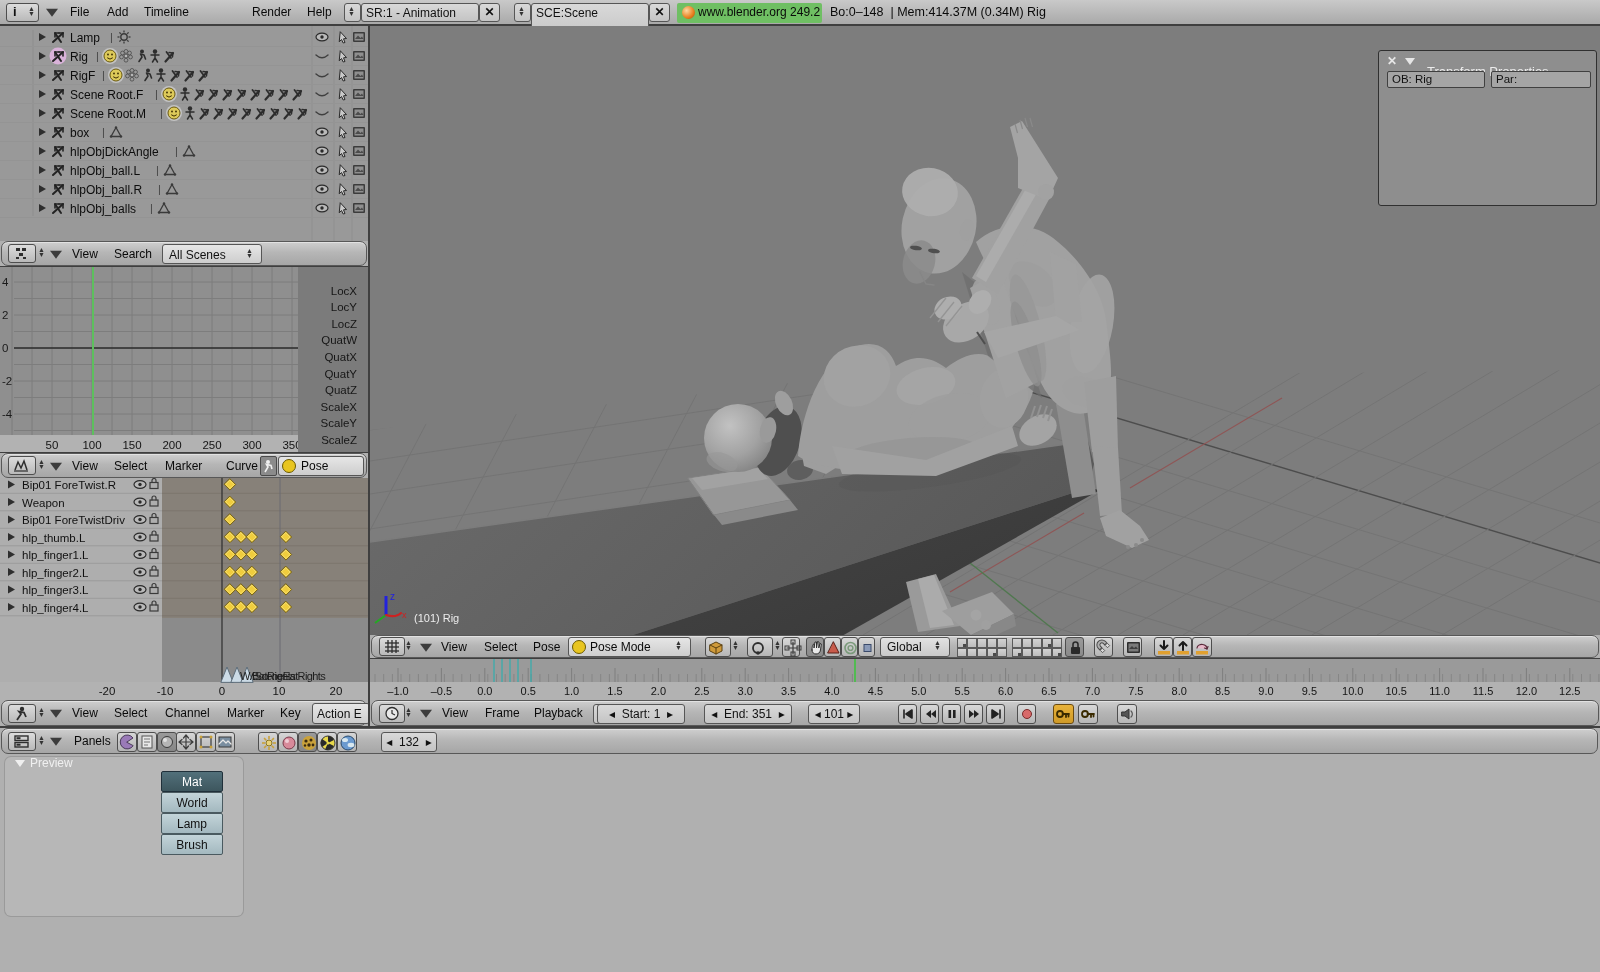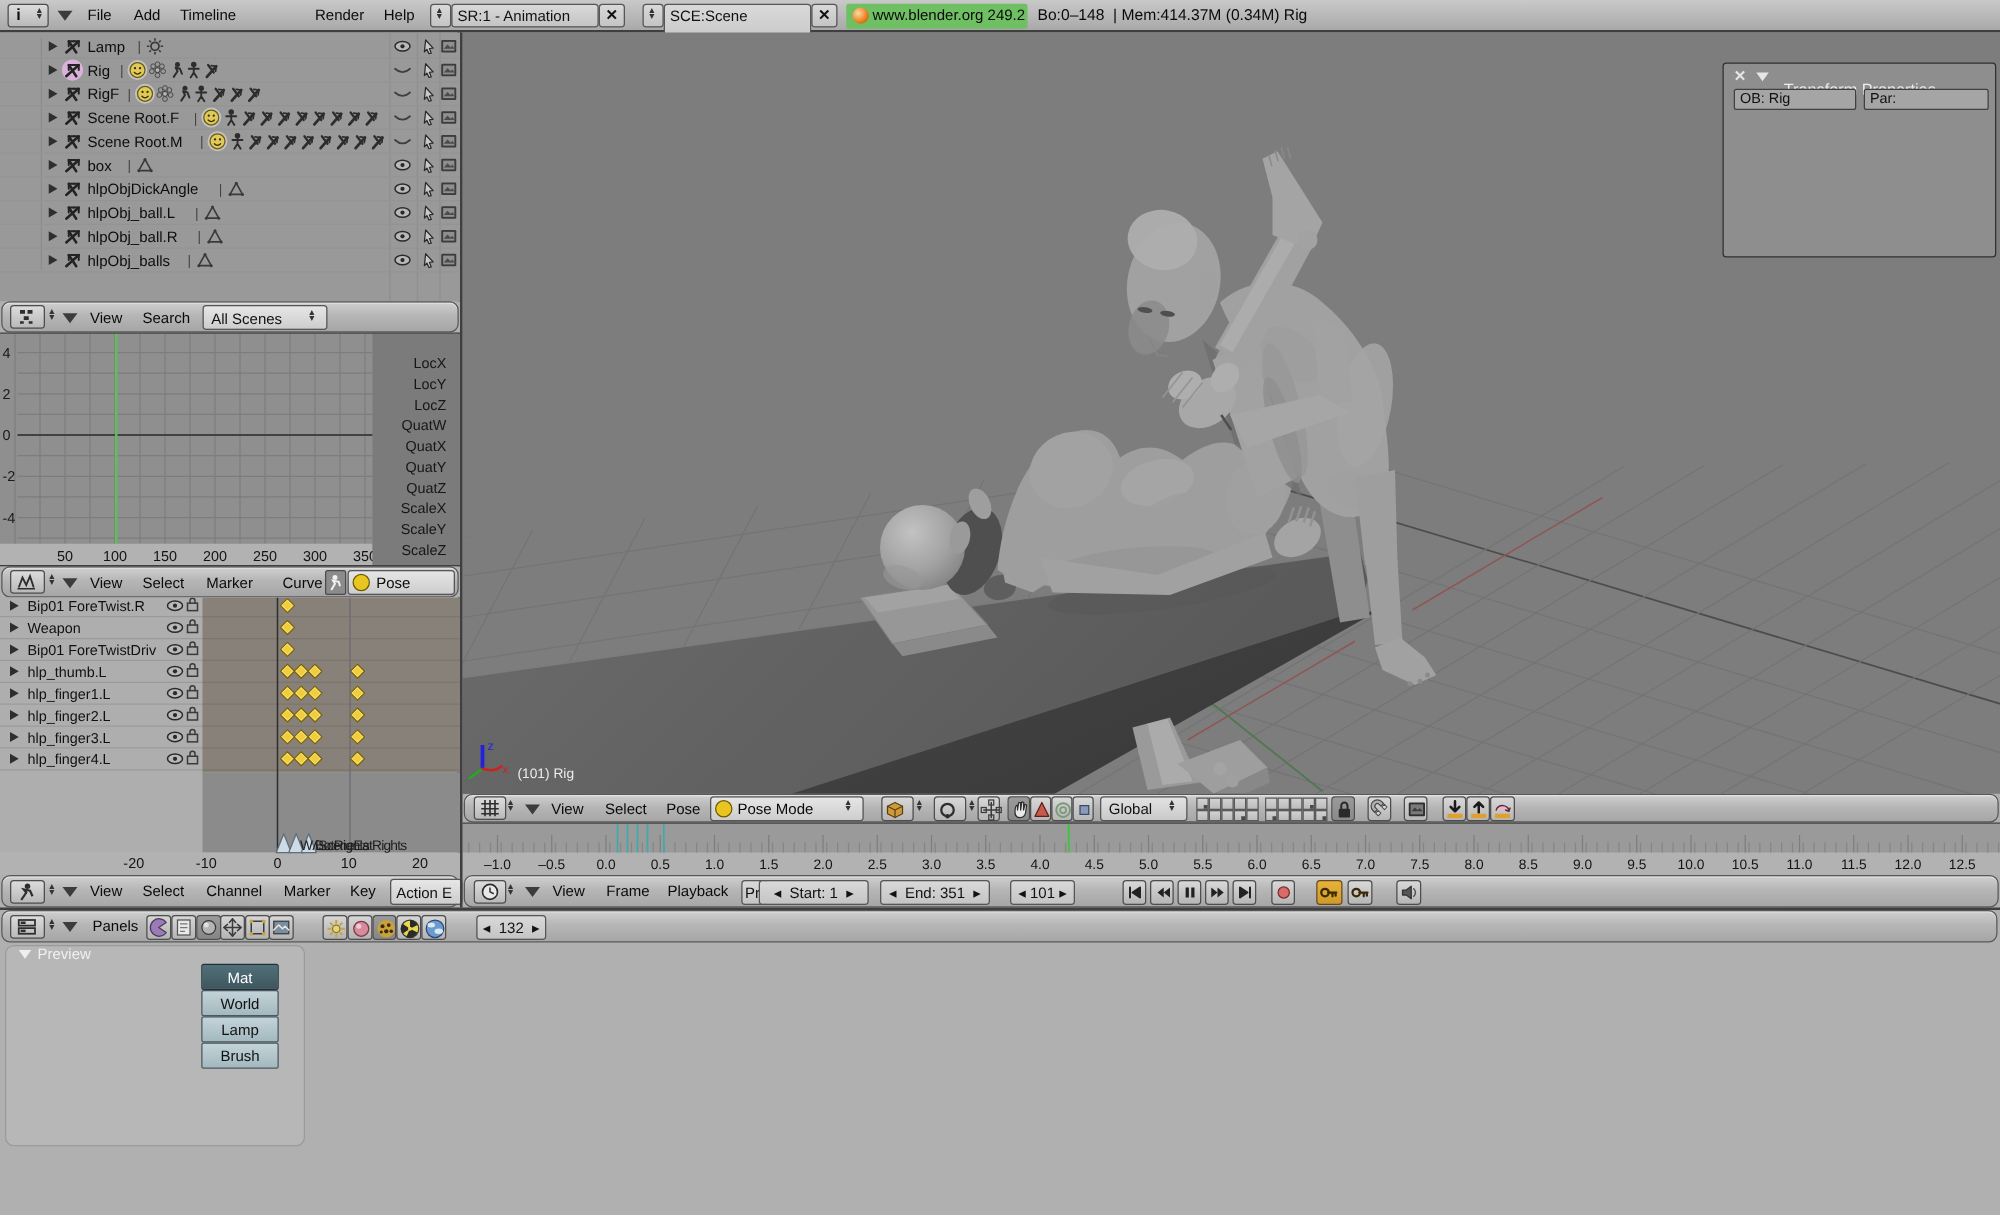--- a/index.html
+++ b/index.html
@@ -1242,21 +1242,21 @@
         <circle cx="12" cy="8.5" r="6" fill="#e8e8e8" stroke="#2e2e2e" stroke-width="1.3"></circle>
         <path d="M 12,5 L 12,8.5 L 15,10" fill="none" stroke="#2e2e2e" stroke-width="1.2"></path>
       </svg>
     </div>
   <div class="abs updn" style="left:33px;top:6px;">▲<br>▼</div>
   <div class="tri" style="left:48px;"></div>
   <div class="htxt" style="left:70px;">View</div>
   <div class="htxt" style="left:113px;">Frame</div>
   <div class="htxt" style="left:162px;">Playback</div>
   <div class="fld" style="left:221px;top:3px;width:21px;height:20px;padding:2px 2px;">Pr</div>
-  <div class="fld" style="left:235px;top:3px;width:88px;height:20px;text-align:center;padding-top:2px;">◂&nbsp;&nbsp;Start: 1&nbsp;&nbsp;▸</div>
+  <div class="fld" style="left:225px;top:3px;width:88px;height:20px;text-align:center;padding-top:2px;">◂&nbsp;&nbsp;Start: 1&nbsp;&nbsp;▸</div>
   <div class="fld" style="left:332px;top:3px;width:88px;height:20px;text-align:center;padding-top:2px;">◂&nbsp;&nbsp;End: 351&nbsp;&nbsp;▸</div>
   <div class="fld" style="left:436px;top:3px;width:52px;height:20px;text-align:center;padding-top:2px;">◂&nbsp;101&nbsp;▸</div>
 </div>
 
 <div class="abs" style="left:0;top:266px;width:368px;height:1px;background:#3f3f3f;"></div>
 <div class="abs" style="left:0;top:452px;width:368px;height:1px;background:#3f3f3f;"></div>
 <div class="abs" style="left:0;top:726px;width:1600px;height:2px;background:#3f3f3f;"></div>
 <div class="abs" style="left:368px;top:26px;width:2px;height:700px;background:#3f3f3f;"></div>
 <div class="abs" style="left:370px;top:658px;width:1230px;height:1px;background:#3f3f3f;"></div>
 

